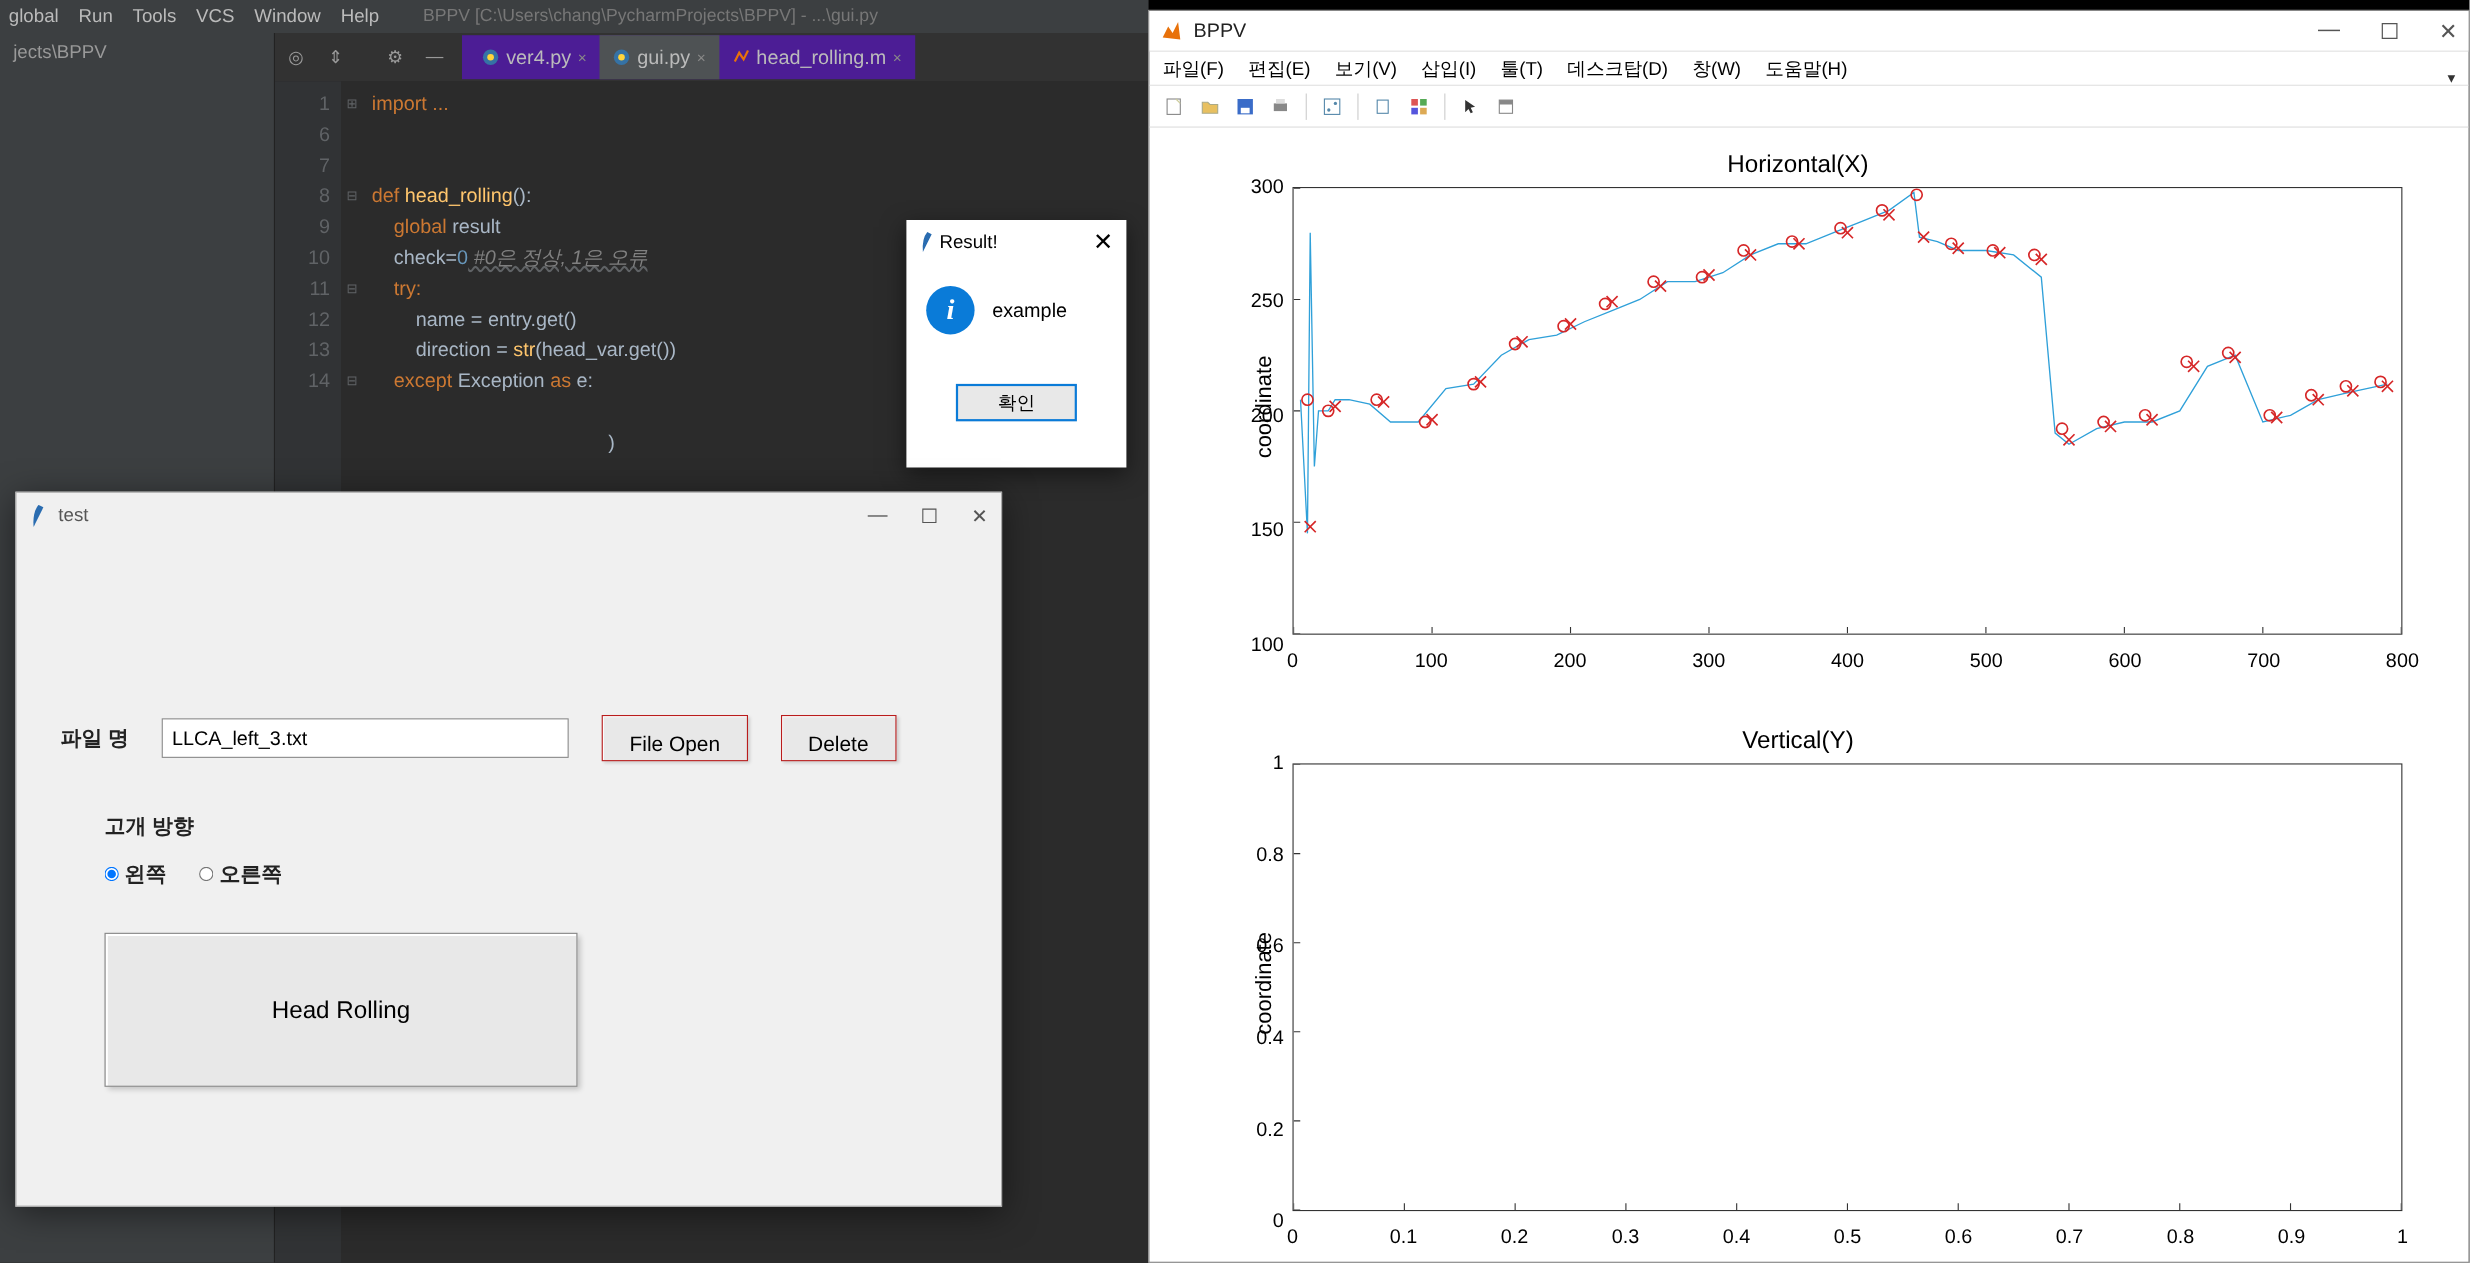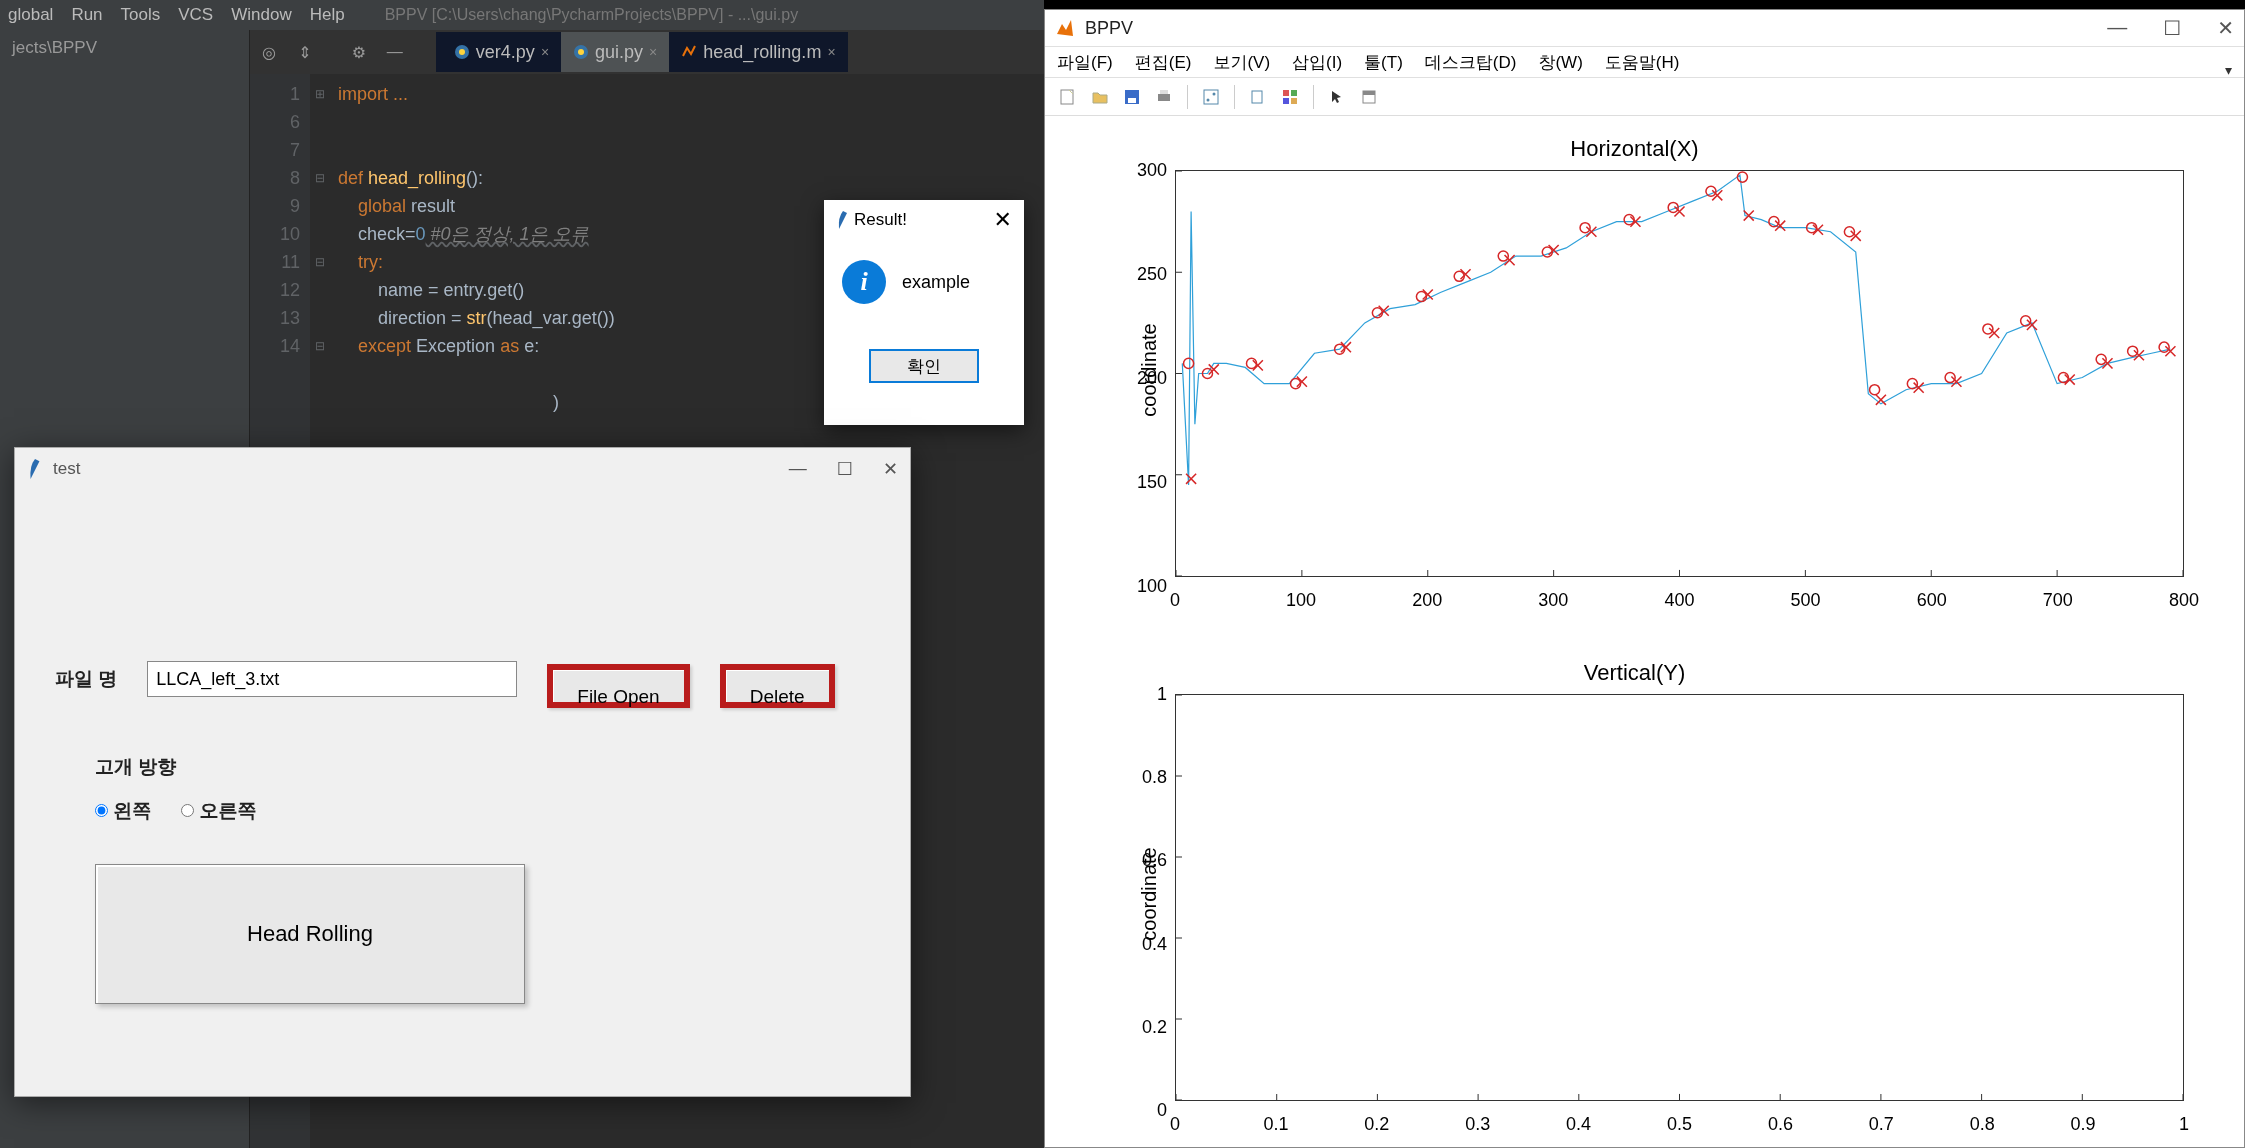--- a/index.html
+++ b/index.html
@@ -5,21 +5,21 @@
 * { margin:0; padding:0; box-sizing:border-box; font-family:"Segoe UI",Arial,sans-serif; }
 body { width:2245px; height:1148px; background:#000; position:relative; overflow:hidden; }
 
 
 .ide { position:absolute; left:0; top:0; width:1044px; height:1148px; background:#2b2b2b; color:#bbb; }
 .ide-menu { height:30px; background:#3c3f41; display:flex; align-items:center; padding:0 8px; font-size:17px; color:#bbb; gap:18px; }
 .ide-menu span { cursor:pointer; }
 .ide-title { margin-left:22px; color:#777; font-size:16px; }
 .ide-toolbar { height:44px; background:#323232; display:flex; align-items:center; padding:0 8px; gap:14px; }
 .ide-toolbar .ticon { width:22px; height:22px; color:#999; display:flex; align-items:center; justify-content:center; }
-.ide-tabs { height:40px; background:#0f172a; display:flex; align-items:center; padding-left:250px;margin-left:16px; }
+.ide-tabs { height:40px; background:#4c1d95; display:flex; align-items:center; padding-left:250px; }
 .ide-tab { display:flex; align-items:center; gap:6px; padding:0 12px; height:40px; font-size:18px; color:#bbb; cursor:pointer; }
 .ide-tab.active { background:#4e5254; }
 .ide-tab .pyicon { width:16px; height:16px; display:inline-block; }
 .ide-tab .close { color:#888; font-size:14px; }
 .ide-side { width:250px; background:#3c3f41; padding:8px 12px; font-size:17px; color:#999; border-right:1px solid #222; }
 .ide-editor { flex:1; background:#2b2b2b; display:flex; font-family:Consolas,monospace; font-size:18px; }
 .gutter { width:60px; background:#313335; color:#606366; text-align:right; padding:6px 10px 0 0; line-height:28px; }
 .fold { width:20px; background:#2b2b2b; color:#606366; padding-top:6px; line-height:28px; text-align:center; font-size:12px; }
 .code { flex:1; padding:6px 0 0 8px; line-height:28px; white-space:pre; color:#a9b7c6; }
 .kw { color:#cc7832; }
@@ -31,21 +31,21 @@
 
 
 .tkwin { position:absolute; left:14px; top:447px; width:897px; height:650px; background:#f0f0f0; border:1px solid #aaa; box-shadow:0 6px 30px rgba(0,0,0,.5); }
 .tkwin .titlebar { height:42px; display:flex; align-items:center; padding:0 12px; gap:10px; font-size:17px; color:#555; }
 .tkwin .titlebar .feather { width:16px; height:20px; }
 .tkwin .wincontrols { margin-left:auto; display:flex; gap:30px; color:#555; font-size:18px; }
 .tkwin .content { padding:30px 40px; }
 .tkwin label { font-size:19px; color:#222; font-weight:600; }
 .tkwin .row { display:flex; align-items:center; gap:30px; margin-top:130px; }
 .tkwin input[type=text] { width:370px; height:36px; border:1px solid #888; padding:0 8px; font-size:18px; background:#fff; }
-.tkwin .btn { height:42px; padding:16px 24px; border:6px solid #b91c1c; background:#e8e8e8; font-size:19px; cursor:pointer; box-shadow:1px 1px 0 #fff inset,2px 2px 3px rgba(0,0,0,.15);margin-top:14px; }
+.tkwin .btn { height:42px; padding:16px 24px; border:1px solid #b91c1c; background:#e8e8e8; font-size:19px; cursor:pointer; box-shadow:1px 1px 0 #fff inset,2px 2px 3px rgba(0,0,0,.15); }
 .tkwin .section2 { margin-top:46px; margin-left:40px; }
 .tkwin .radios { margin-top:18px; display:flex; gap:30px; font-size:19px; align-items:center; }
 .tkwin .bigbtn { margin-top:40px; width:430px; height:140px; border:1px solid #888; background:#e8e8e8; font-size:22px; cursor:pointer; box-shadow:2px 2px 0 #fff inset,3px 3px 5px rgba(0,0,0,.2); }
 
 
 .popup { position:absolute; left:824px; top:200px; width:200px; height:225px; background:#fff; box-shadow:0 6px 20px rgba(0,0,0,.5); }
 .popup .titlebar { height:40px; display:flex; align-items:center; padding:0 12px; gap:4px; font-size:17px; }
 .popup .titlebar .feather { width:14px; height:18px; }
 .popup .close { margin-left:auto; font-size:22px; cursor:pointer; }
 .popup .body { display:flex; align-items:center; gap:16px; padding:20px 18px; }

